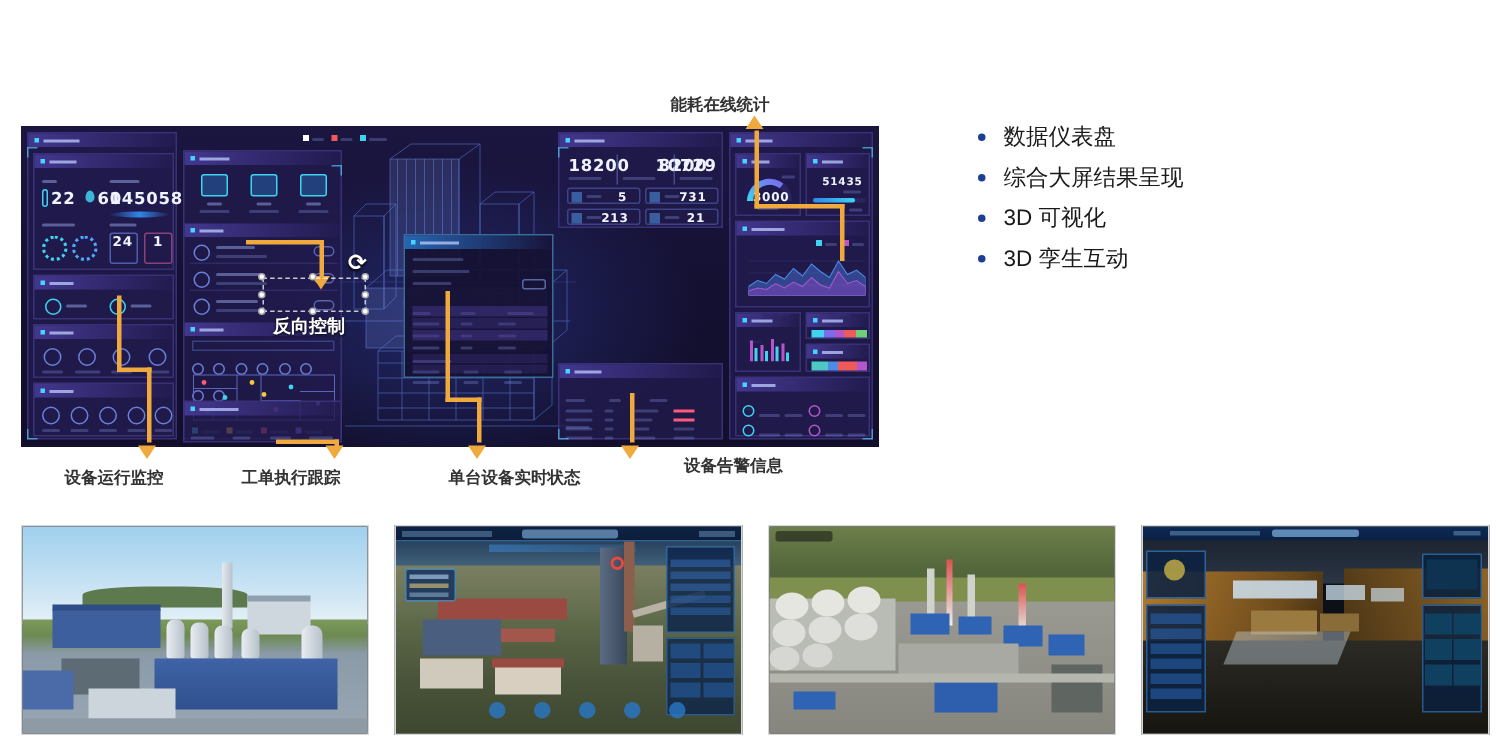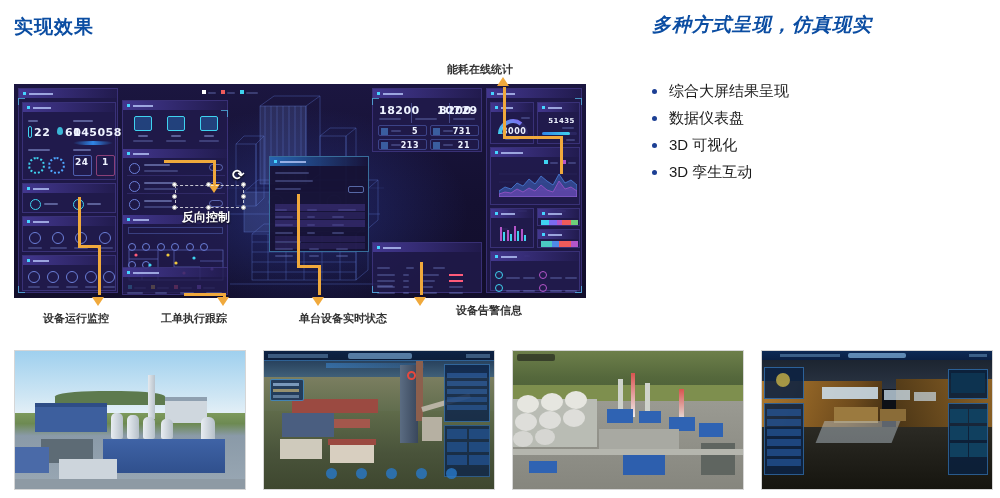--- a/index.html
+++ b/index.html
@@ -110,31 +110,29 @@
   }
   .shot .ground { position:absolute; left:0; right:0; bottom:0; height:58%; }
 
   .blk { position:absolute; }
 </style>
 </head>
 <body>
 
 <div class="page">
 
-  <div class="h-left">实现效果</div>
-  <div class="h-right">多种方式呈现，仿真现实</div>
 
   <div class="bullets">
     <div class="bullet-row">
       <span class="bullet-dot"></span>
-      <span class="bullet-label">综合大屏结果呈现</span>
+      <span class="bullet-label">数据仪表盘</span>
     </div>
     <div class="bullet-row">
       <span class="bullet-dot"></span>
-      <span class="bullet-label">数据仪表盘</span>
+      <span class="bullet-label">综合大屏结果呈现</span>
     </div>
     <div class="bullet-row">
       <span class="bullet-dot"></span>
       <span class="bullet-label">3D 可视化</span>
     </div>
     <div class="bullet-row">
       <span class="bullet-dot"></span>
       <span class="bullet-label">3D 孪生互动</span>
     </div>
   </div>

